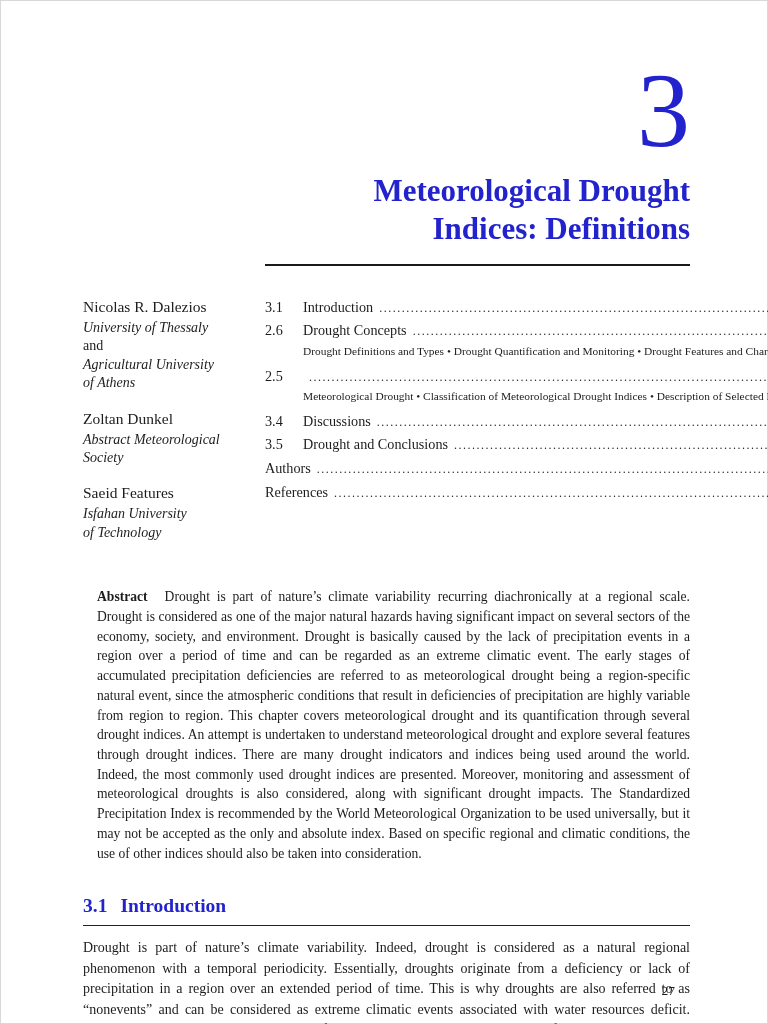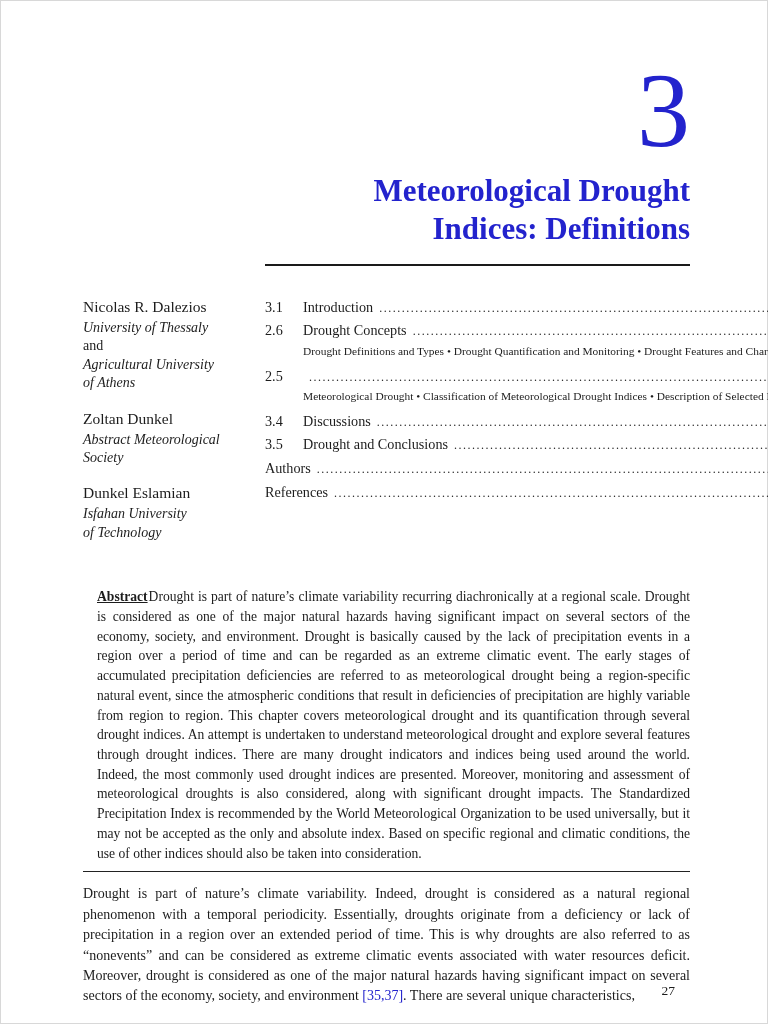--- a/index.html
+++ b/index.html
@@ -47,21 +47,21 @@
   .toc-num { flex: 0 0 38px; }
   .toc-title { flex: 0 1 auto; }
   .toc-leader {
     flex: 1 1 20px; overflow: hidden; white-space: nowrap;
     margin: 0 3px 0 6px; color: #2a2a2a; letter-spacing: 1.5px; font-size: 12px;
   }
   .toc-leader::after { content: "................................................................................................................................"; }
   .toc-sub { font-size: 11.4px; line-height: 1.38; margin: -1px 0 7px 38px; text-align: left; }
 
   .abstract { margin: 28px 0 0 14px; font-size: 13.6px; line-height: 1.45; text-align: justify; hyphens: auto; }
-  .abstract-label { font-weight: bold; margin-right: 1px; text-decoration: underline; }
+  .abstract-label { font-weight: bold; margin-right: 17px; }
 
   .section-heading { margin: 32px 0 0; font-size: 19.5px; color: var(--blue); font-weight: bold; }
   .section-heading .sec-num { margin-right: 13px; }
   .section-rule { border: none; border-top: 1.5px solid #222; margin: 8px 0 0; }
 
   .body-text { margin: 12px 0 0; font-size: 14px; line-height: 1.46; text-align: justify; hyphens: auto; }
   .citation { color: var(--blue); }
 
   .page-footer-number { position: absolute; right: 93px; bottom: 25px; font-size: 13.5px; color: #1c1c1c; }
 </style>
@@ -88,21 +88,21 @@
         <div class="author-aff roman">and</div>
         <div class="author-aff">Agricultural University</div>
         <div class="author-aff">of Athens</div>
       </div>
       <div class="author">
         <div class="author-name">Zoltan Dunkel</div>
         <div class="author-aff">Abstract Meteorological</div>
         <div class="author-aff">Society</div>
       </div>
       <div class="author">
-        <div class="author-name">Dunkel Eslamian</div>
+        <div class="author-name">Saeid Features</div>
         <div class="author-aff">Isfahan University</div>
         <div class="author-aff">of Technology</div>
       </div>
     </div>
 
     <div class="toc">
 
       <div class="toc-row">
         <span class="toc-num">3.1</span>
         <span class="toc-title">Introduction</span>
@@ -151,20 +151,23 @@
 
       </div>
 
     </div>
   </div>
 
   <p class="abstract">
     <span class="abstract-label">Abstract</span><span>Drought is part of nature’s climate variability recurring diachronically at a regional scale. Drought is considered as one of the major natural hazards having significant impact on several sectors of the economy, society, and environment. Drought is basically caused by the lack of precipitation events in a region over a period of time and can be regarded as an extreme climatic event. The early stages of accumulated precipitation deficiencies are referred to as meteorological drought being a region-specific natural event, since the atmospheric conditions that result in deficiencies of precipitation are highly variable from region to region. This chapter covers meteorological drought and its quantification through several drought indices. An attempt is undertaken to understand meteorological drought and explore several features through drought indices. There are many drought indicators and indices being used around the world. Indeed, the most commonly used drought indices are presented. Moreover, monitoring and assessment of meteorological droughts is also considered, along with significant drought impacts. The Standardized Precipitation Index is recommended by the World Meteorological Organization to be used universally, but it may not be accepted as the only and absolute index. Based on specific regional and climatic conditions, the use of other indices should also be taken into consideration.</span>
   </p>
 
+  <h2 class="section-heading">
+    <span class="sec-num">3.1</span><span>Introduction</span>
+  </h2>
   <hr class="section-rule">
 
   <p class="body-text">
     <span>Drought is part of nature’s climate variability. Indeed, drought is considered as a natural regional phenomenon with a temporal periodicity. Essentially, droughts originate from a deficiency or lack of precipitation in a region over an extended period of time. This is why droughts are also referred to as “nonevents” and can be considered as extreme climatic events associated with water resources deficit. Moreover, drought is considered as one of the major natural hazards having significant impact on several sectors of the economy, society, and environment </span><span class="citation">[35,37]</span><span>. There are several unique characteristics,</span>
   </p>
 
   <div class="page-footer-number">27</div>
 
 </div>
 

